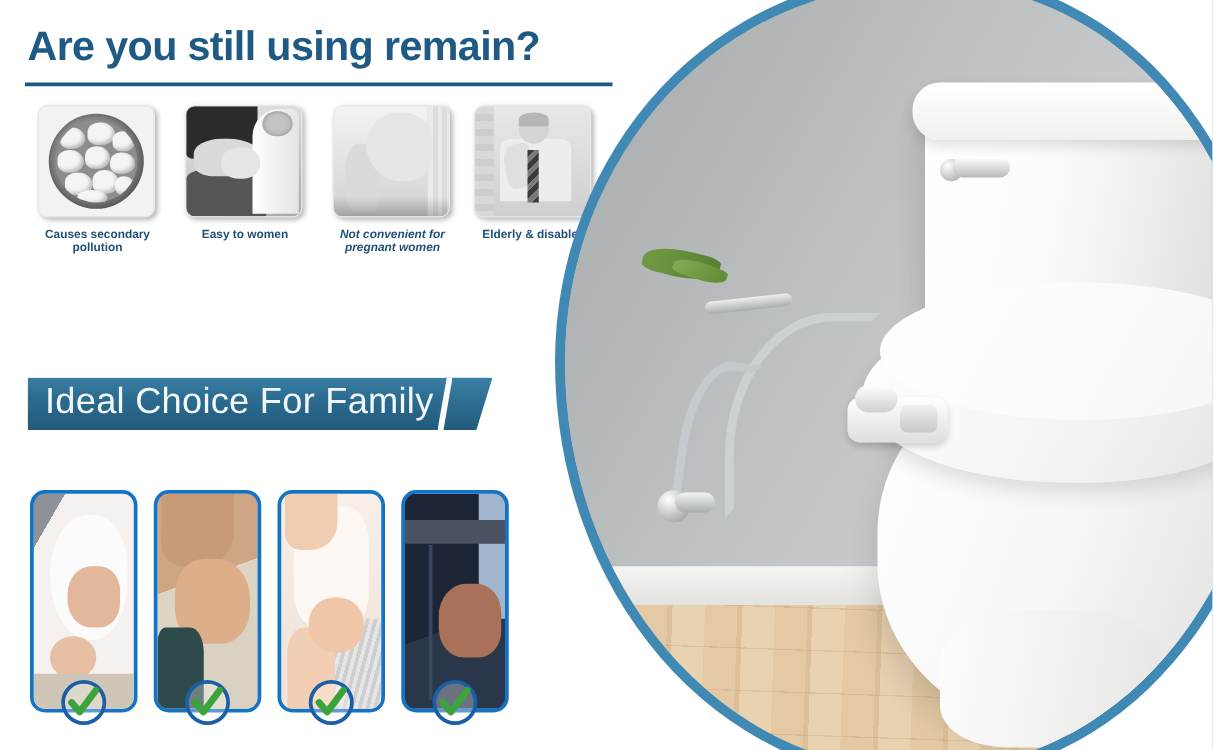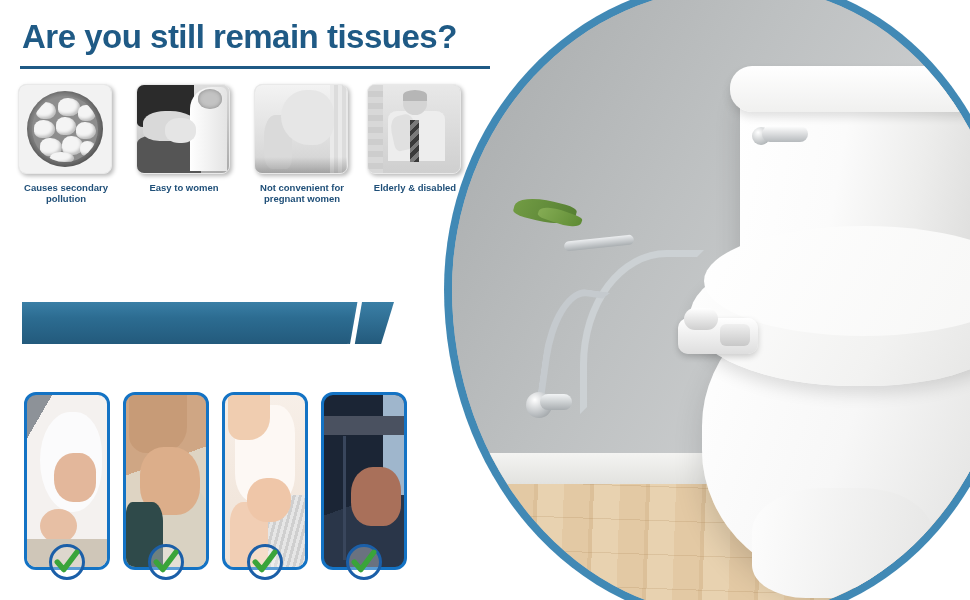--- a/index.html
+++ b/index.html
@@ -16,21 +16,21 @@
     position:absolute;left:22px;top:18px;
     font-size:33px;font-weight:bold;letter-spacing:-0.5px;
     color:#1f5a85;white-space:nowrap;
   }
   .headline-rule{
     position:absolute;left:20px;top:66px;width:470px;height:3px;
     background:#1f5a85;
   }
 
   
-  .thumbs{position:absolute;left:18px;top:84px;width:470px;height:120px;padding-left:48px;}
+  .thumbs{position:absolute;left:30px;top:84px;width:470px;height:120px;padding-left:48px;}
   .thumb-cell{position:absolute;top:0;width:96px;}
   .thumb-img{
     position:relative;width:92px;height:88px;border-radius:8px;overflow:hidden;
     background:#d9dada;box-shadow:2px 2px 4px rgba(0,0,0,.28);
     border:1px solid #e9e9e9;
   }
   .thumb-cap{
     margin-top:8px;text-align:center;font-size:9.5px;font-weight:bold;
     color:#1f4f78;line-height:1.2;
   }
@@ -220,21 +220,21 @@
   .bidet .knob{position:absolute;left:6px;top:0;width:34px;height:22px;border-radius:11px;
         background:linear-gradient(180deg,#ffffff,#cfcfcf);}
   .bidet .dial{position:absolute;left:42px;top:16px;width:30px;height:22px;border-radius:6px;
         background:linear-gradient(180deg,#f0f0f0,#c8c8c8);}
 </style>
 </head>
 <body>
 
 <div id="stage">
 
-  <div class="headline">Are you still remain tissues?</div>
+  <div class="headline">Are you still using remain?</div>
   <div class="headline-rule"></div>
 
   <div class="thumbs">
 
     <div class="thumb-cell" style="left:0px;">
       <div class="thumb-img">
         <div class="ph">
           <div class="bowl-bg"></div>
           <div class="bowl"></div>
           <div class="bowl-inner">
@@ -262,21 +262,21 @@
           <div class="p2body"></div>
           <div class="p2arm"></div>
           <div class="p2roll"></div>
           <div class="p2hole"></div>
           <div class="p2hand"></div>
         </div>
       </div>
       <div class="thumb-cap">Easy to women</div>
     </div>
 
-    <div class="thumb-cell" style="left:236px;">
+    <div class="thumb-cell" style="left:236px;font-style:italic;">
       <div class="thumb-img">
         <div class="ph">
           <div class="p3bg"></div>
           <div class="p3curtain"></div>
           <div class="p3leg"></div>
           <div class="p3belly"></div>
           <div class="p3shadow"></div>
         </div>
       </div>
       <div class="thumb-cap">Not convenient for pregnant women</div>
@@ -296,20 +296,21 @@
       </div>
       <div class="thumb-cap">Elderly &amp; disabled</div>
     </div>
 
   </div>
 
   <div class="ribbon-wrap">
     <div class="ribbon"></div>
     <div class="ribbon-tail"></div>
     <div class="ribbon-notch"></div>
+    <div class="ribbon-text">Ideal Choice For Family</div>
   </div>
 
   <div class="cards">
 
     <div class="card c1" style="left:0px;">
       <div class="belly"></div>
         <div class="hand"></div>
         <div class="hand2"></div>
         <div class="bot"></div>
     </div>

